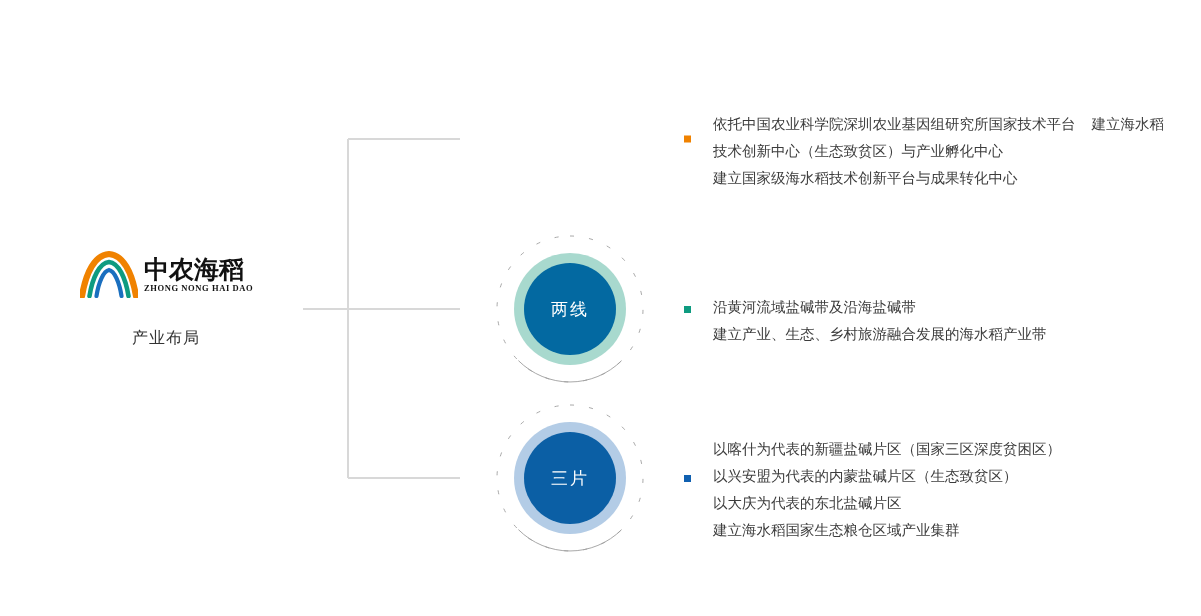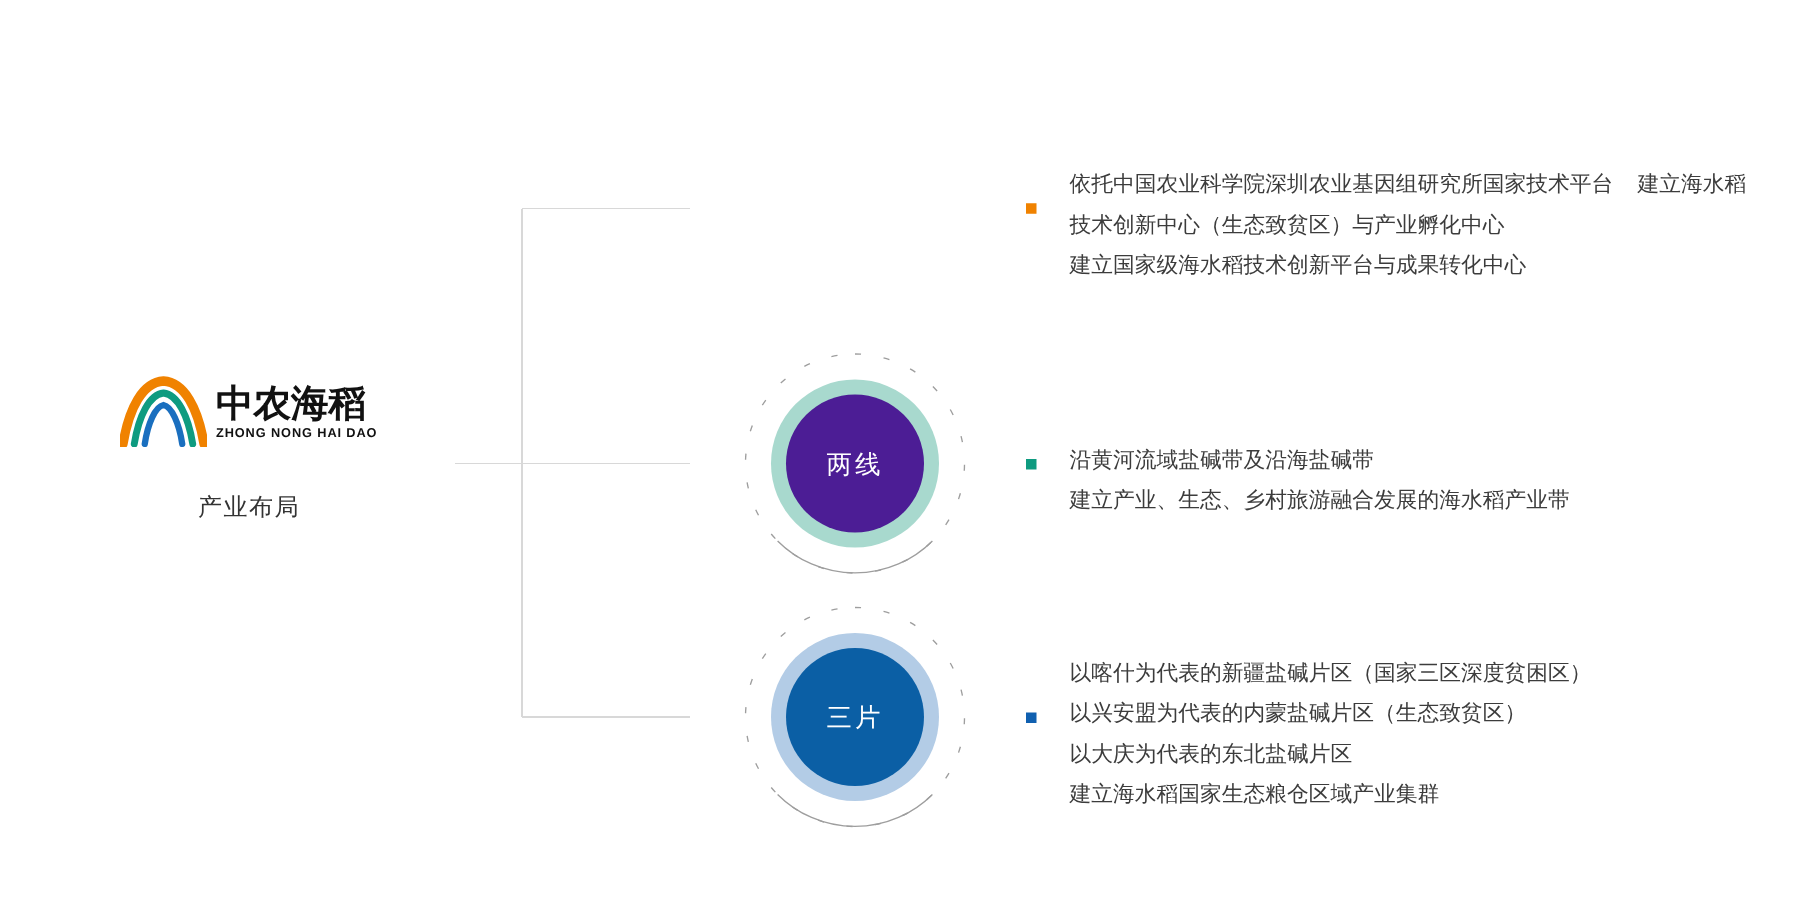--- a/index.html
+++ b/index.html
@@ -28,21 +28,21 @@
   }
   #brand-lockup {
     display: flex;
     align-items: center;
     gap: 6px;
     height: 52px;
   }
   #brand-mark { width: 58px; height: 48px; display: block; }
   #brand-wordmark { display: block; }
   #brand-cn { display: block; }
-  #brand-en { display: block; }
+  #brand-en { display: block; font-family: Liberation Serif, serif; }
   #brand-caption {
     margin-top: 28px;
     text-align: center;
     font-size: 16px;
     color: #333333;
     letter-spacing: 1px;
     width: 172px;
   }
 
   
@@ -151,21 +151,21 @@
     </g>
   </svg>
 
 
   <div class="node" style="left:570px; top:309px;">
     <svg class="node-outline" viewBox="0 0 150 150">
       <circle cx="75" cy="75" r="73" fill="none" stroke="#9e9e9e" stroke-width="0.9" transform="rotate(-90 75 75)" pathLength="100" style="stroke-dasharray:0.9 3.3;"></circle>
       <path d="M 23.4 126.6 A 73 73 0 0 0 126.6 126.6" fill="none" stroke="#9e9e9e" stroke-width="0.9"></path>
     </svg>
     <div class="node-ring" style="background:#A8D9CE;"></div>
-    <div class="node-core" style="background:#4c1d95;">两线</div>
+    <div class="node-core" style="background:#0369a1;">两线</div>
   </div>
 
   <div class="node" style="left:570px; top:478px;">
     <svg class="node-outline" viewBox="0 0 150 150">
       <circle cx="75" cy="75" r="73" fill="none" stroke="#9e9e9e" stroke-width="0.9" transform="rotate(-90 75 75)" pathLength="100" style="stroke-dasharray:0.9 3.3;"></circle>
       <path d="M 23.4 126.6 A 73 73 0 0 0 126.6 126.6" fill="none" stroke="#9e9e9e" stroke-width="0.9"></path>
     </svg>
     <div class="node-ring" style="background:#B3CCE6;"></div>
     <div class="node-core" style="background:#0B5FA5;">三片</div>
   </div>

